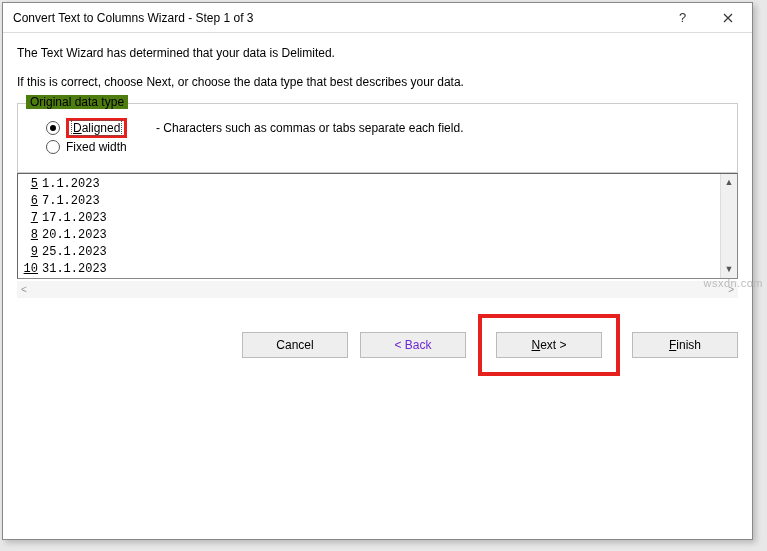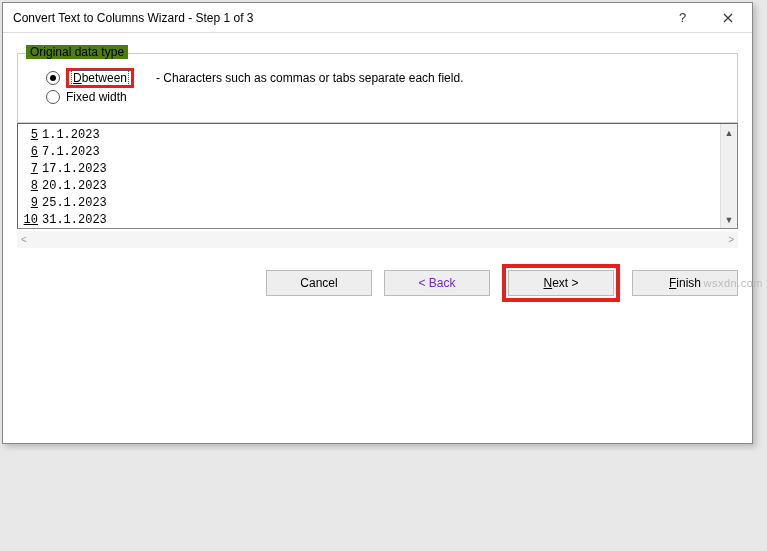--- a/index.html
+++ b/index.html
@@ -1,17 +1,17 @@
 <!DOCTYPE html>
 <html><head>
   <meta charset="utf-8">
   <style>
     * { box-sizing: border-box; margin: 0; padding: 0; }
     body { font-family: "Segoe UI", Tahoma, sans-serif; font-size: 12px; background: #e8e8e8; width: 767px; height: 551px; overflow: hidden; position: relative; }
-    .dialog { position: absolute; left: 2px; top: 2px; width: 751px; height: 442px; background: #fff; border: 1px solid #888; box-shadow: 3px 3px 6px rgba(0,0,0,0.2); }
+    .dialog { position: absolute; left: 2px; top: 2px; width: 751px; height: 538px; background: #fff; border: 1px solid #888; box-shadow: 3px 3px 6px rgba(0,0,0,0.2); }
     .titlebar { display: flex; align-items: center; justify-content: space-between; height: 30px; border-bottom: 1px solid #ddd; padding: 0 2px 0 10px; }
     .titlebar .title { font-size: 12px; }
     .titlebar .controls { display: flex; }
     .titlebar .ctl { width: 45px; height: 28px; display: flex; align-items: center; justify-content: center; font-size: 13px; color: #333; cursor: default; }
     .body { padding: 12px 14px 0 14px; }
     .intro { margin-bottom: 10px; line-height: 1.4; }
     .intro p { margin-bottom: 12px; }
     .groupbox { border: 1px solid #ccc; padding: 12px 14px 14px 14px; position: relative; margin-top: 8px; }
     .groupbox .legend { position: absolute; top: -9px; left: 8px; background: #4d7c0f; padding: 0 4px; font-size: 12px; }
     .group-prompt { margin-bottom: 8px; }
@@ -31,50 +31,54 @@
     .prow .val { }
     .vscroll { position: absolute; right: 0; top: 0; bottom: 0; width: 17px; background: #f0f0f0; border-left: 1px solid #ddd; }
     .vscroll .arrow { position: absolute; left: 0; right: 0; height: 17px; display: flex; align-items: center; justify-content: center; font-size: 9px; color: #555; }
     .vscroll .arrow.up { top: 0; }
     .vscroll .arrow.down { bottom: 0; }
     .hscroll { margin-top: 2px; height: 17px; background: #f5f5f5; display: flex; justify-content: space-between; align-items: center; padding: 0 4px; }
     .hscroll .harrow { font-size: 10px; color: #999; }
     .button-bar { display: flex; justify-content: flex-end; gap: 12px; padding: 16px 14px 14px 0; align-items: center; }
     .btn { width: 106px; height: 26px; background: #eee; border: 1px solid #bbb; display: flex; align-items: center; justify-content: center; font-size: 12px; cursor: default; }
     .btn.disabled { color: #6d28d9; }
-    .btn-highlight { border: 4px solid #e6201c; padding: 2px; }
+    .btn-highlight { border: 4px solid #e6201c; padding: 14px; }
     .watermark { position: absolute; right: 4px; bottom: 262px; font-size: 11px; color: #bbb; font-family: Arial, sans-serif; letter-spacing: 0.5px; transform: rotate(0deg); }
     .dotted-focus { border: 1px dotted #555; padding: 0 1px; display: inline-block; }
   </style>
 </head>
 <body>
 
 <div class="dialog">
   <div class="titlebar">
     <div class="title">Convert Text to Columns Wizard - Step 1 of 3</div>
     <div class="controls">
       <div class="ctl">?</div>
       <div class="ctl">
         <svg width="10" height="10" viewBox="0 0 10 10">
             <path d="M1 1 L9 9 M9 1 L1 9" stroke="#333" stroke-width="1.2"></path>
           </svg>
       </div>
     </div>
   </div>
 
   <div class="body">
+    <div class="intro">
+      <p>The Text Wizard has determined that your data is Delimited.</p>
+      <p>If this is correct, choose Next, or choose the data type that best describes your data.</p>
+    </div>
 
     <div class="groupbox">
       <div class="legend">Original data type</div>
 
       <div class="radio-row">
         <span class="radio checked">
             <span class="dot"></span>
           </span>
-        <span class="rlabel"><span class="highlight-box"><span class="dotted-focus"><span class="underline-access">D</span><span>between</span></span></span></span>
+        <span class="rlabel"><span class="highlight-box"><span class="dotted-focus"><span class="underline-access">D</span><span>aligned</span></span></span></span>
         <span class="rdesc">- Characters such as commas or tabs separate each field.</span>
       </div>
 
       <div class="radio-row">
         <span class="radio"></span>
         <span class="rlabel">Fixed width</span>
       </div>
     </div>
 
     <div class="preview">

